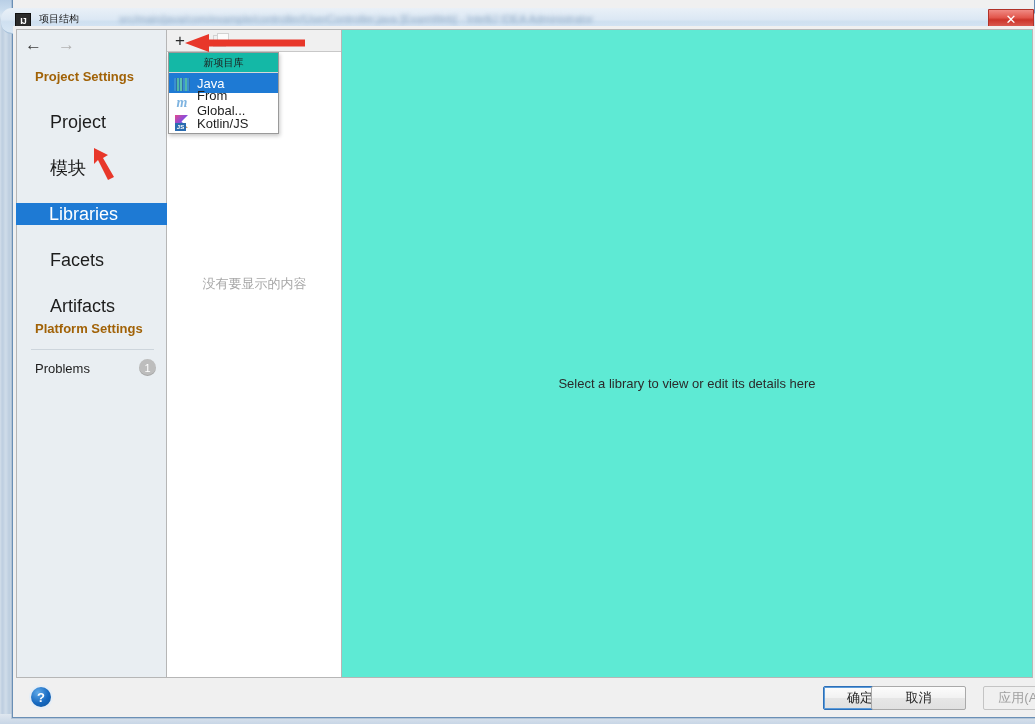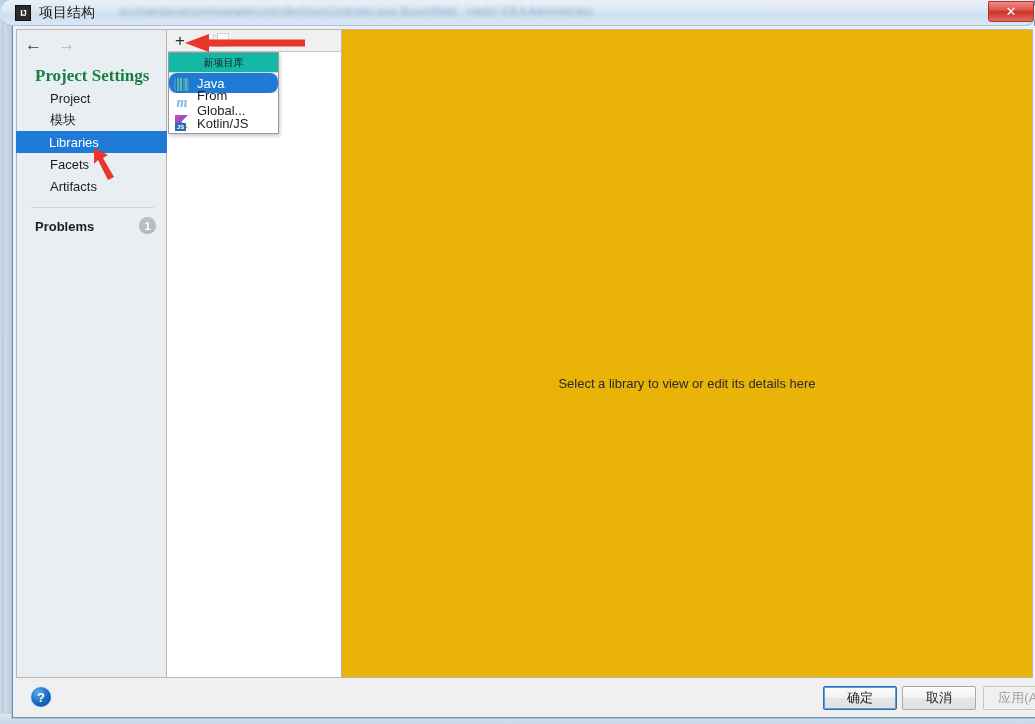--- a/index.html
+++ b/index.html
@@ -34,37 +34,37 @@
 
   
   .window {
     position: absolute; left: 12px; top: 0px; width: 1023px; height: 718px;
     background: #f0f0f0;
     border: 1px solid #6a8fb5;
     border-top: none;
     box-shadow: 0 0 0 1px rgba(120,150,180,.35);
   }
   .titlebar {
-    position: absolute; left: -12px; top: 0; width: 1035px; height: 26px;
+    position: absolute; left: -12px; top: 8px; width: 1035px; height: 26px;
     background: linear-gradient(180deg,#e9f0f7 0%, #dce8f4 45%, #cfe0f0 55%, #d8e7f5 100%);
     border-bottom: 1px solid #a8c2da;
     border-radius: 11px;
   }
   .title-logo {
     position: absolute; left: 14px; top: 5px; width: 16px; height: 16px;
     background: #2b2b2b; border: 1px solid #111;
     display: flex; align-items: center; justify-content: center;
   }
   .title-logo .ij {
     color: #fff; font-size: 9px; font-weight: 700; line-height: 1;
     font-family: "Liberation Sans", sans-serif; letter-spacing: -1px;
   }
   .title-text {
     position: absolute; left: 38px; top: 4px;
-    font-size: 14px; color: #1a1a1a;
+    font-size: 10px; color: #1a1a1a;
   }
   .titlebar-ghost {
     position: absolute; left: 118px; top: 5px; width: 640px; height: 14px;
     font-size: 11px; color: #8aa6c3; filter: blur(2px);
     white-space: nowrap; overflow: hidden;
   }
   .close-btn {
     position: absolute; right: 2px; top: 1px; width: 46px; height: 21px;
     background: linear-gradient(180deg,#f08a84 0%, #e2564c 40%, #cc342a 52%, #e06b61 100%);
     border: 1px solid #b03228; border-radius: 0 0 3px 3px;
@@ -93,36 +93,36 @@
   .nav-row {
     height: 28px; display: flex; align-items: center; padding-left: 8px; gap: 16px;
   }
   .nav-arrow { font-size: 17px; line-height: 1; user-select: none; }
   .nav-arrow.back { color: #3c3c3c; cursor: pointer; }
   .nav-arrow.fwd  { color: #b2b2b2; }
 
   .side-list { position: relative; padding-top: 7px; }
   .side-group {
     height: 22px; display: flex; align-items: center; padding-left: 18px;
-    font-size: 17px; font-weight: bold; color: #15803d; font-family: Liberation Serif, serif;
+    font-size: 13px; font-weight: bold; color: #a16207;
   }
   .side-item {
     height: 22px; display: flex; align-items: center; padding-left: 33px;
-    font-size: 13px; color: #1d1d1d; cursor: pointer; position: relative;
+    font-size: 18px; color: #1d1d1d; cursor: pointer; position: relative; margin-top: 24px;
   }
   .side-item.selected {
     background: #1e7ad4; color: #ffffff;
     margin-left: -1px; width: 151px;
   }
   .side-sep {
     margin: 10px 12px 6px 14px; height: 1px; background: #cdd5dc;
   }
   .problems-row {
     height: 24px; display: flex; align-items: center; padding-left: 18px;
-    font-size: 13px; color: #1d1d1d; position: relative; cursor: pointer; font-weight: bold;
+    font-size: 13px; color: #1d1d1d; position: relative; cursor: pointer;
   }
   .badge {
     position: absolute; right: 10px; top: 3px; width: 17px; height: 17px;
     border-radius: 50%; background: #bdbdbd; color: #ffffff;
     font-size: 11px; display: flex; align-items: center; justify-content: center;
     box-shadow: inset 0 -1px 0 rgba(0,0,0,.12);
   }
 
   
   .midcol {
@@ -157,21 +157,21 @@
   .menu-header {
     height: 20px; display: flex; align-items: center; justify-content: center;
     font-size: 10px; color: #1d1d1d; background: #14b8a6;
     border-bottom: 1px solid #d6d6d6;
     text-align: right;
   }
   .menu-item {
     height: 20px; display: flex; align-items: center; gap: 7px; padding-left: 5px;
     font-size: 13px; color: #1d1d1d; background: #ffffff; cursor: pointer;
   }
-  .menu-item.selected { background: #1e7ad4; color: #ffffff; border-radius: 8px; }
+  .menu-item.selected { background: #1e7ad4; color: #ffffff; }
 
   .ic { width: 16px; height: 16px; flex: 0 0 16px; position: relative; }
   
   .ic-java {
     background: repeating-linear-gradient(90deg,
       #3a8fd0 0 2px, #2f6fa8 2px 3px, #4fb8a8 3px 5px, #2d7ab5 5px 6px,
       #59c0b0 6px 8px, #2f6fa8 8px 9px, #3a8fd0 9px 11px, #4fb8a8 11px 13px);
     height: 13px; margin-top: 2px; border-radius: 1px;
   }
   
@@ -188,21 +188,21 @@
     clip-path: polygon(0 0, 100% 0, 50% 50%, 100% 100%, 0 100%);
   }
   .ic-kotlin .js {
     position: absolute; left: 1px; bottom: 0px; width: 11px; height: 8px;
     background: #2b6cb0; color: #fff; font-size: 6px; font-weight: 700;
     display: flex; align-items: center; justify-content: center; line-height: 1;
   }
 
   
   .detail {
-    flex: 1 1 auto; height: 100%; background: #eab308; position: relative;
+    flex: 1 1 auto; height: 100%; background: #5eead4; position: relative;
   }
   .detail-msg {
     position: absolute; left: 0; right: 0; top: 346px; text-align: center;
     font-size: 13px; color: #2b2b2b;
   }
 
   
   .footer {
     position: absolute; left: 0; bottom: 0; width: 1023px; height: 37px;
     background: #f0f0f0;
@@ -218,21 +218,21 @@
   .btn {
     position: absolute; top: 6px; height: 24px;
     background: linear-gradient(180deg,#fcfcfc 0%, #f2f2f2 48%, #e6e6e6 52%, #e0e0e0 100%);
     border: 1px solid #a9a9a9; border-radius: 2px;
     font-size: 13px; color: #1d1d1d; cursor: pointer;
     display: flex; align-items: center; justify-content: center;
   }
   .btn.primary { border: 1px solid #2c6fb8; box-shadow: 0 0 0 1px #5b9bd9 inset; }
   .btn.disabled { color: #a0a0a0; border-color: #c4c4c4; background: #f0f0f0; cursor: default; }
   #btn-ok     { right: 139px; width: 74px; }
-  #btn-cancel { right: 60px;  width: 74px; }
+  #btn-cancel { right: 70px;  width: 95px; }
   #btn-apply  { right: -21px; width: 74px; }
 
   
   .annot { position: absolute; pointer-events: none; z-index: 60; }
 </style>
 </head>
 <body>
 
 <div class="desktop">
   <div class="desktop-titletext">src/main/java/com/example/controller/UserController.java [ExamWeb] - IntelliJ IDEA Administrator</div>
@@ -263,36 +263,38 @@
         </div>
 
         <div class="side-list">
           <div class="side-group">Project Settings</div>
           <div class="side-item">Project</div>
           <div class="side-item">模块</div>
           <div class="side-item selected">Libraries</div>
           <div class="side-item">Facets</div>
           <div class="side-item">Artifacts</div>
 
+          <div class="side-group">Platform Settings</div>
 
           <div class="side-sep"></div>
 
           <div class="problems-row">
             <span>Problems</span>
             <span class="badge">1</span>
           </div>
         </div>
       </div>
 
       <div class="midcol">
         <div class="mid-toolbar">
           <span class="tb-plus">+</span>
           <span class="tb-copy"></span>
         </div>
 
+        <div class="empty-msg">没有要显示的内容</div>
 
         <div class="menu">
           <div class="menu-header">新项目库</div>
 
           <div class="menu-item selected">
             <span class="ic ic-java"></span>
             <span>Java</span>
           </div>
 
           <div class="menu-item">

